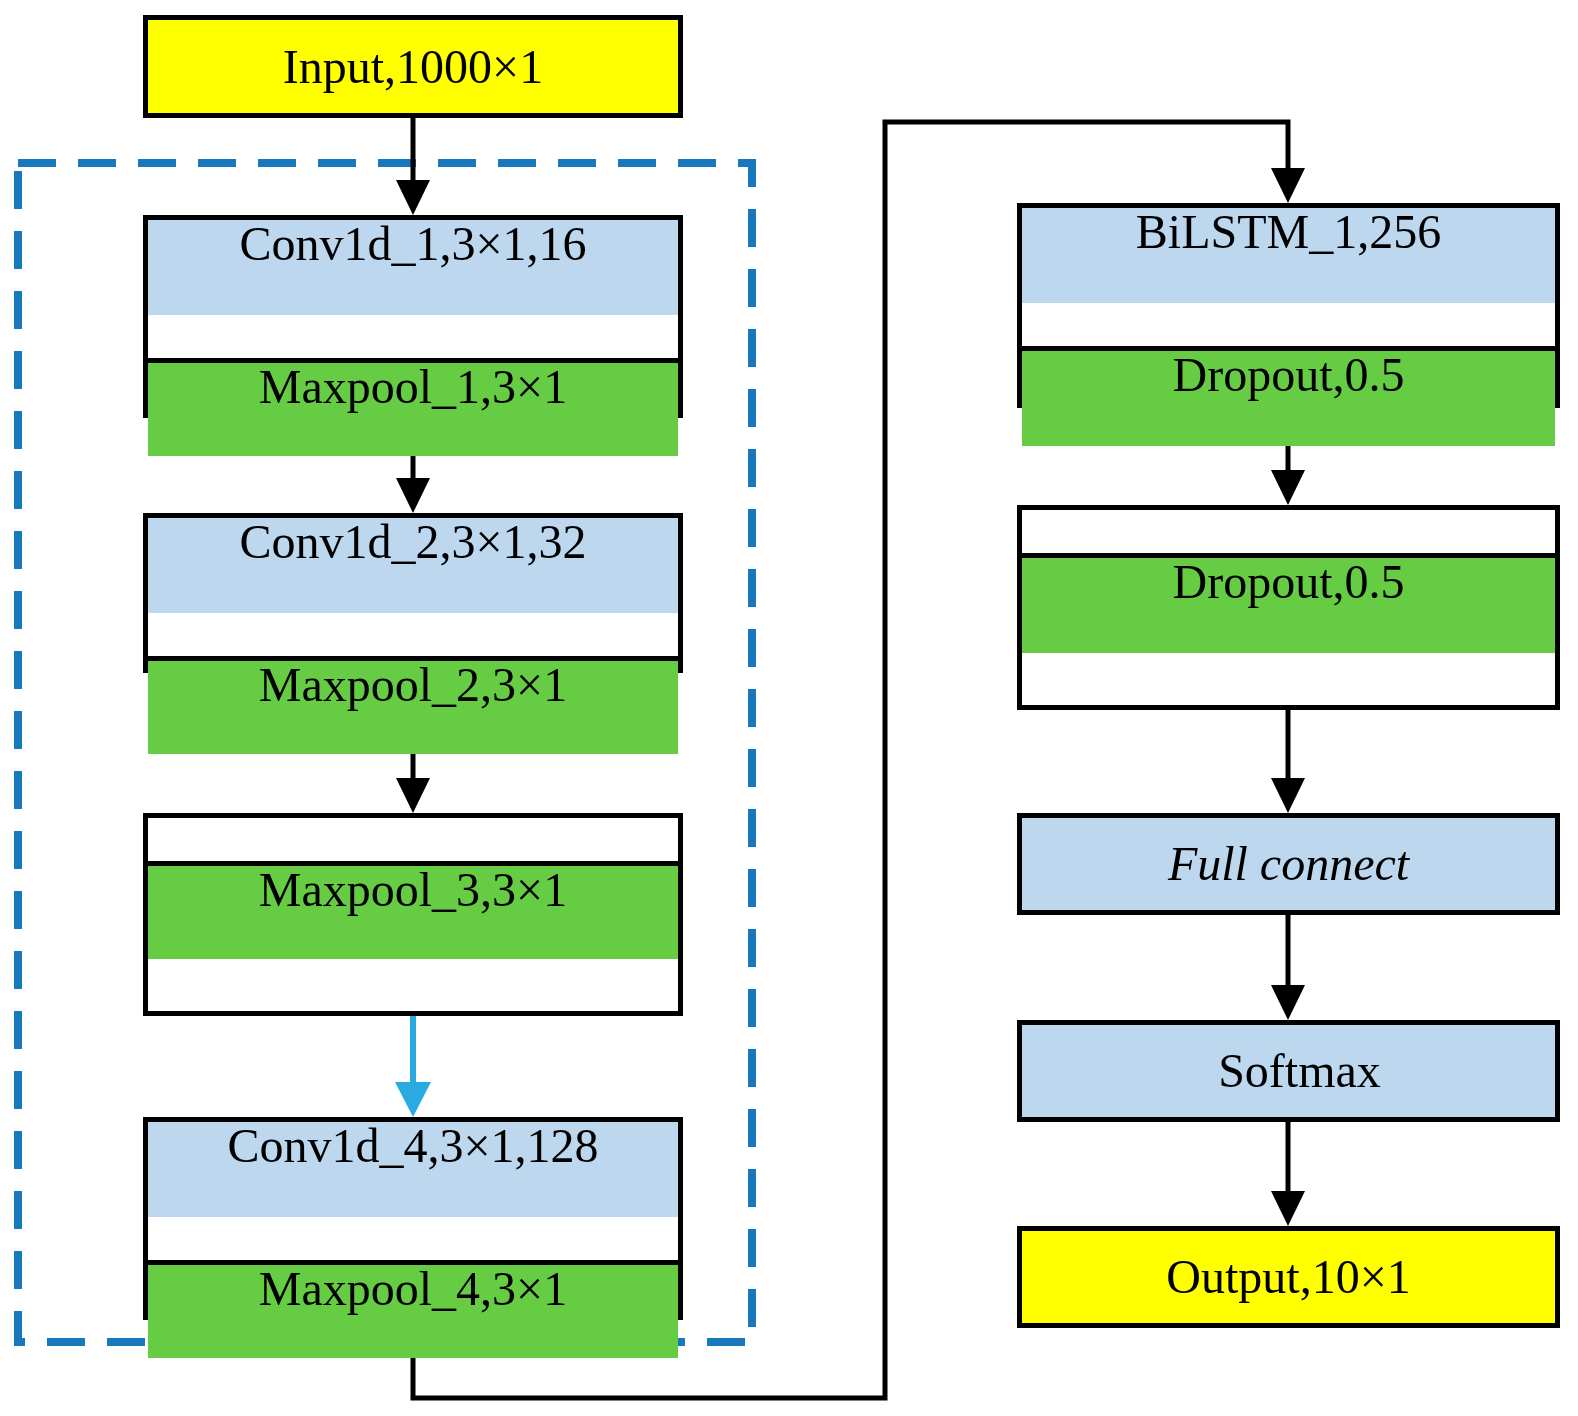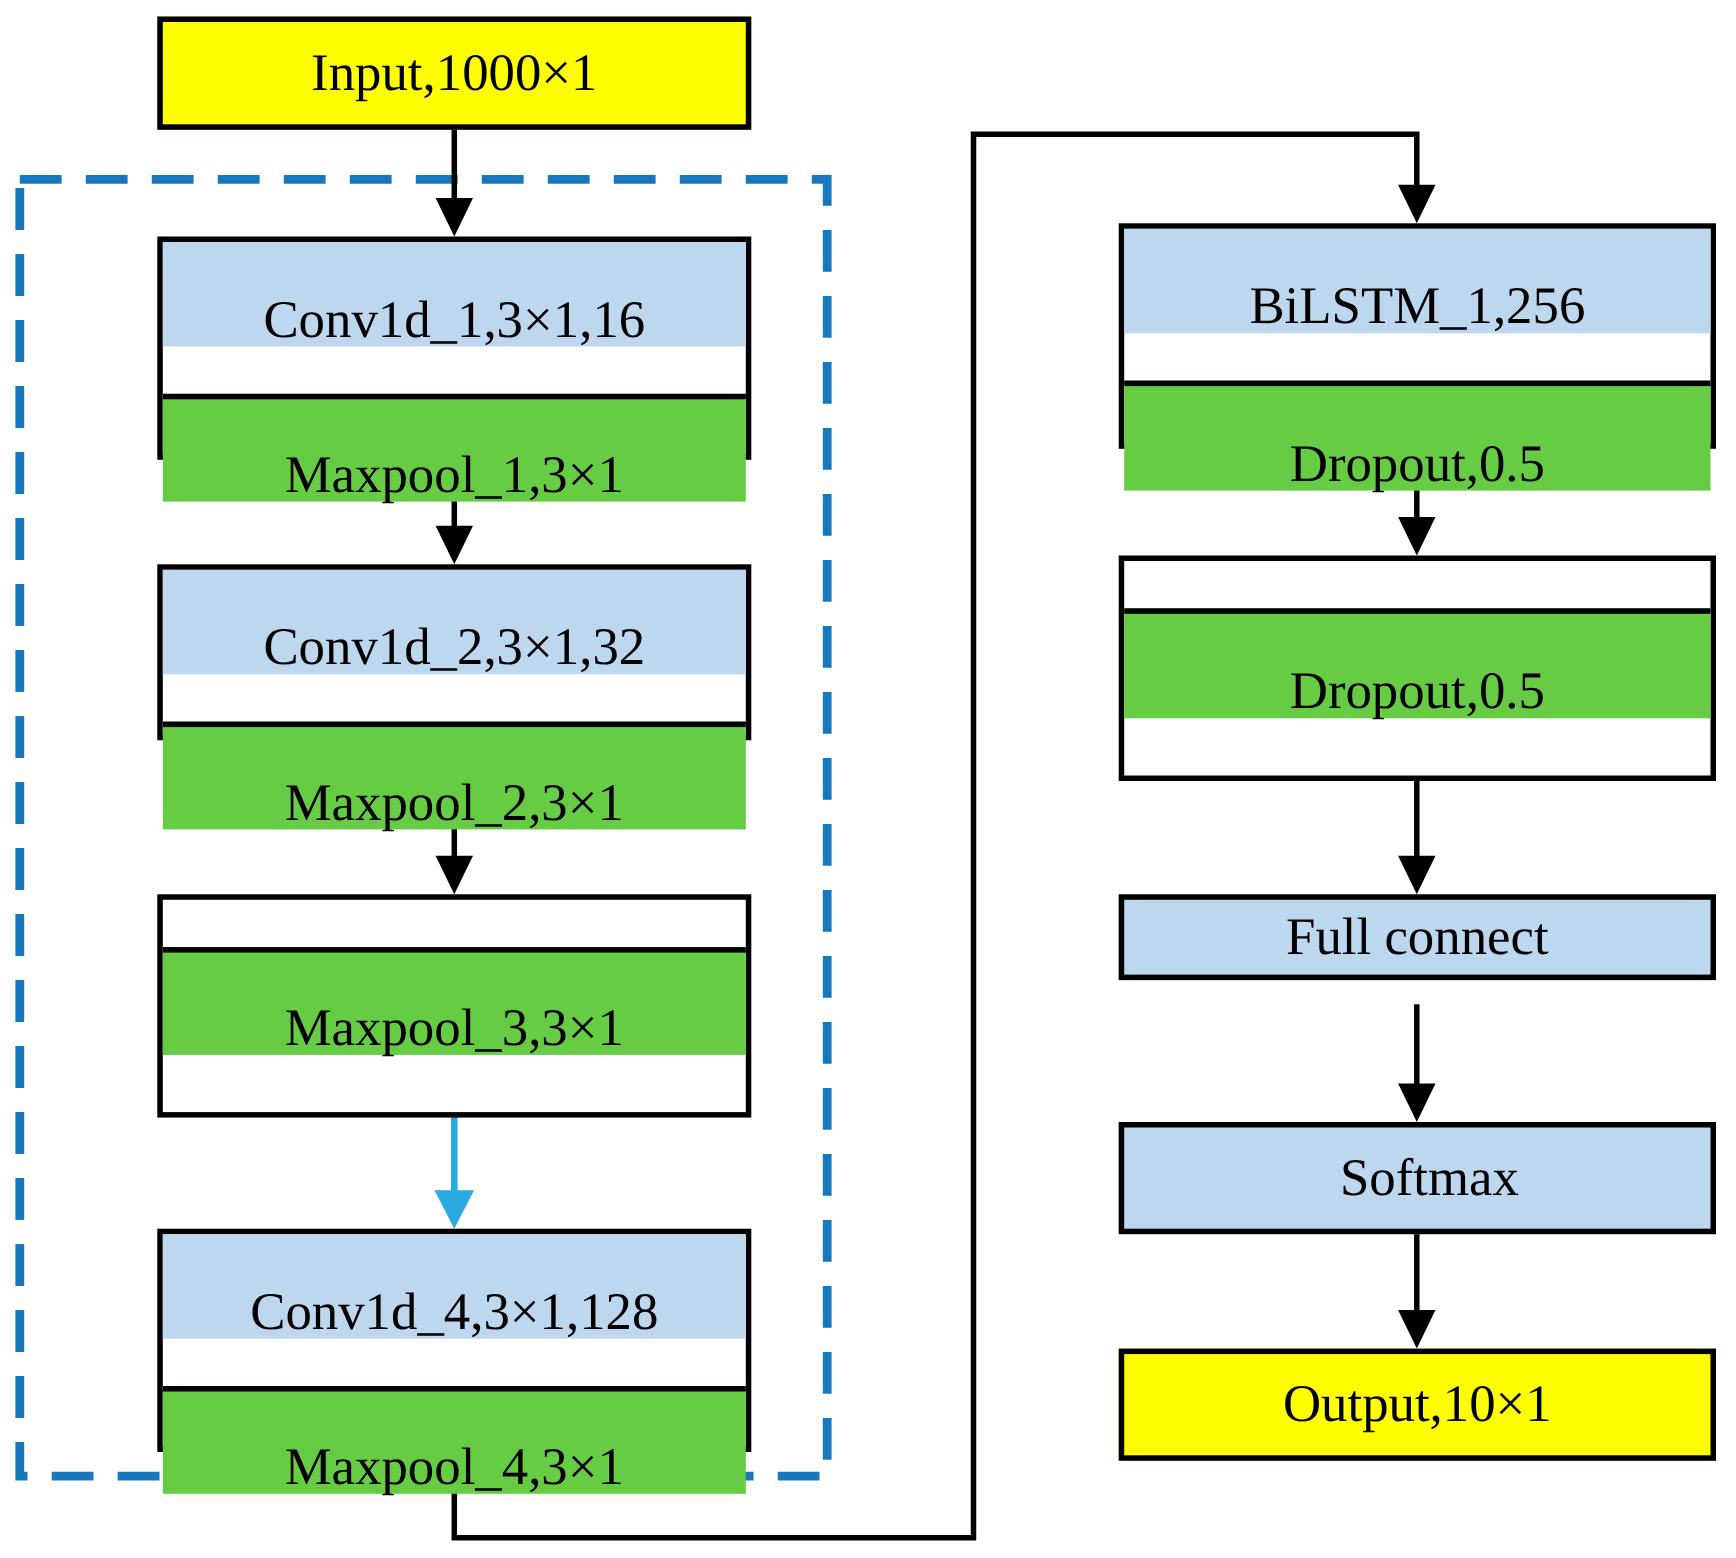--- a/index.html
+++ b/index.html
@@ -36,21 +36,21 @@
   .blue   { background: #BDD7EE; }
   .green  { background: #66CC44; margin-top: 43px; }
 
   .stack {
     position: absolute;
     box-sizing: border-box;
     border: 5px solid #000000;
   }
   .stack .row {
     display: flex;
-    align-items: flex-end;
+    align-items: flex-start;
     justify-content: center;
     font-size: 48px;
     line-height: 1;
     white-space: nowrap;
   }
   .stack .row-top { height: 95px; }
   .stack .row-bot { height: 93px; border-top: 5px solid #000000; }
   .rstack .row-bot { height: 95px; }
 
   
@@ -158,21 +158,21 @@
       <span>Dropout,0.5</span>
     </div>
   </div>
 
   <div class="stack rstack rcol" style="top:505px; height:205px;">
     <div class="row row-bot green">
       <span>Dropout,0.5</span>
     </div>
   </div>
 
-  <div class="box blue rcol" style="top:813px; height:78px;">
+  <div class="box blue rcol" style="top:813px; height:102px;font-style:italic;">
     <span>Full connect</span>
   </div>
 
   <div class="box blue rcol" style="top:1020px; height:102px;padding-left:22px;">
     <span>Softmax</span>
   </div>
 
   <div class="box yellow rcol" style="top:1226px; height:102px;">
     <span>Output,10×1</span>
   </div>

